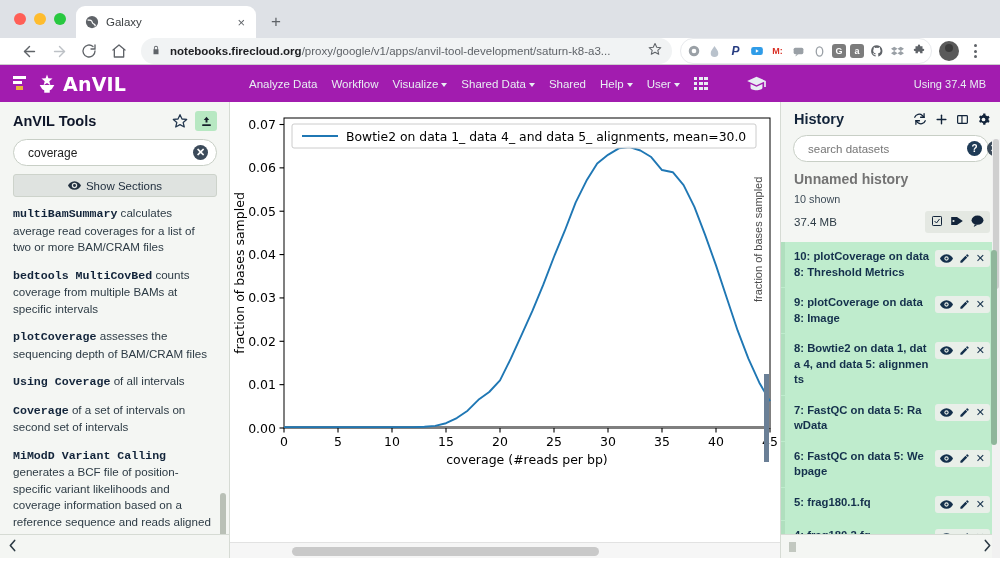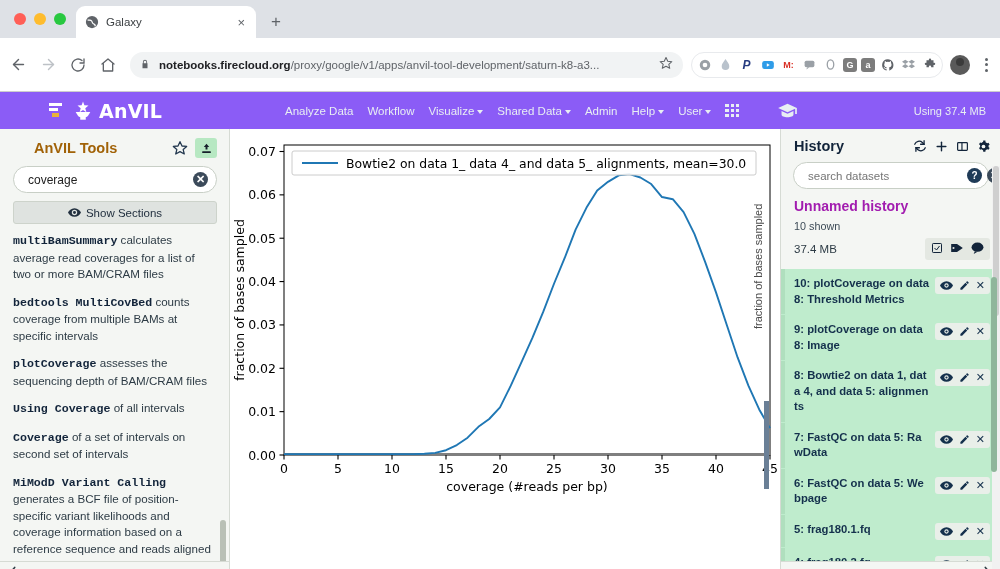--- a/index.html
+++ b/index.html
@@ -41,23 +41,23 @@
     white-space: nowrap; overflow: hidden; text-overflow: ellipsis;
   }
   .tab-close { font-size: 13px; color: #5f6368; line-height: 1; padding: 2px 3px; }
   .newtab {
     width: 28px; height: 28px; margin-left: 6px; margin-bottom: 2px;
     display: flex; align-items: center; justify-content: center;
     font-size: 17px; color: #5f6368; font-weight: 300;
   }
 
   .toolbar {
-    height: 54px; background: #fff;
+    height: 27px; background: #fff;
     display: flex; align-items: center; gap: 2px;
-    padding: 0 4px; border-bottom: 1px solid #cdcdcd;
+    padding: 0 15px; border-bottom: 1px solid #cdcdcd;
   }
   .navbtn {
     width: 28px; height: 28px; display: flex;
     align-items: center; justify-content: center;
     color: #5f6368; flex: 0 0 28px;
   }
   .navbtn.disabled { color: #bdc1c6; }
   .omnibox {
     flex: 1; height: 26px; background: #f1f3f4; border-radius: 13px;
     display: flex; align-items: center; padding: 0 10px; gap: 8px;
@@ -94,23 +94,23 @@
   .kebab {
     width: 20px; flex: 0 0 20px; display: flex; flex-direction: column;
     align-items: center; gap: 2.5px; margin-left: 4px;
   }
   .kebab i { width: 3px; height: 3px; border-radius: 50%; background: #5f6368; display: block; }
 
   
   .app { position: relative; width: 1000px; height: 493px; background: #fff; overflow: hidden; }
 
   .masthead {
-    height: 37px; background: #8b5cf6;
+    height: 37px; background: #a21caf;
     display: flex; align-items: center; position: relative;
-    color: #fff; z-index: 20; padding-left: 36px;
+    color: #fff; z-index: 20;
   }
   .brand { display: flex; align-items: center; gap: 5px; padding-left: 12px; width: 222px; }
   .brand-logo { display: flex; align-items: center; gap: 4px; }
   .brand-text {
     font-size: 19px; font-weight: 700; letter-spacing: .2px; color: #fff;
     font-family: "DejaVu Sans", sans-serif;
   }
   .nav { display: flex; align-items: center; gap: 14px; margin-left: 27px; }
   .nav-item {
     font-size: 11.5px; color: #e8eef3; white-space: nowrap;
@@ -131,21 +131,21 @@
   .body-row { display: flex; height: 456px; position: relative; }
 
   
   .toolpanel {
     width: 230px; background: #f4f6f3; position: relative;
     display: flex; flex-direction: column; border-right: 1px solid #d6dbd4;
   }
   .tp-head {
     display: flex; align-items: center; padding: 9px 12px 6px 13px; gap: 6px;
   }
-  .tp-title { font-size: 14.5px; font-weight: 700; color: #a16207; flex: 1; margin-left: 21px; }
+  .tp-title { font-size: 14.5px; font-weight: 700; color: #0f172a; flex: 1; }
   .tp-star { color: #2c3e50; width: 18px; height: 18px; display:flex; align-items:center; justify-content:center; }
   .tp-upload {
     width: 22px; height: 20px; background: #b7e8c2; border-radius: 3px;
     display: flex; align-items: center; justify-content: center;
   }
   .tp-search-wrap { padding: 2px 12px 8px 13px; }
   .tp-search {
     height: 27px; background: #fff; border: 1px solid #c8cfc6;
     border-radius: 14px; display: flex; align-items: center;
     padding: 0 8px 0 14px;
@@ -209,21 +209,21 @@
   }
   .h-search input {
     flex: 1; border: 0; outline: 0; font-size: 11.5px; color: #222;
     background: transparent; font-family: "Liberation Sans", sans-serif;
   }
   .help-o {
     width: 15px; height: 15px; border-radius: 50%; background: #1f3b57;
     color: #fff; font-size: 10px; font-weight: 700; line-height: 15px;
     text-align: center; flex: 0 0 15px;
   }
-  .h-name { font-size: 14px; font-weight: 700; color: #a21caf; padding: 1px 12px 0 13px; }
+  .h-name { font-size: 14px; font-weight: 700; color: #737373; padding: 1px 12px 0 13px; }
   .h-shown { font-size: 10.8px; color: #3d4b57; padding: 6px 12px 0 13px; }
   .h-sizerow {
     display: flex; align-items: center; padding: 6px 10px 9px 13px;
   }
   .h-size { font-size: 11.5px; color: #2d3b45; flex: 1; }
   .h-tools {
     display: flex; align-items: center; gap: 7px; background: #e4e8e2;
     padding: 2px 6px; border-radius: 3px;
   }
   .h-list { flex: 1; background: #0f172a; position: relative; overflow: hidden; }
@@ -423,21 +423,21 @@
           </span>
         <span class="nav-item">
             <span>Visualize</span>
             <i class="caret"></i>
           </span>
         <span class="nav-item">
             <span>Shared Data</span>
             <i class="caret"></i>
           </span>
         <span class="nav-item">
-            <span>Admin</span>
+            <span>Shared</span>
           </span>
         <span class="nav-item">
             <span>Help</span>
             <i class="caret"></i>
           </span>
         <span class="nav-item">
             <span>User</span>
             <i class="caret"></i>
           </span>
         <span class="grid-icon">

